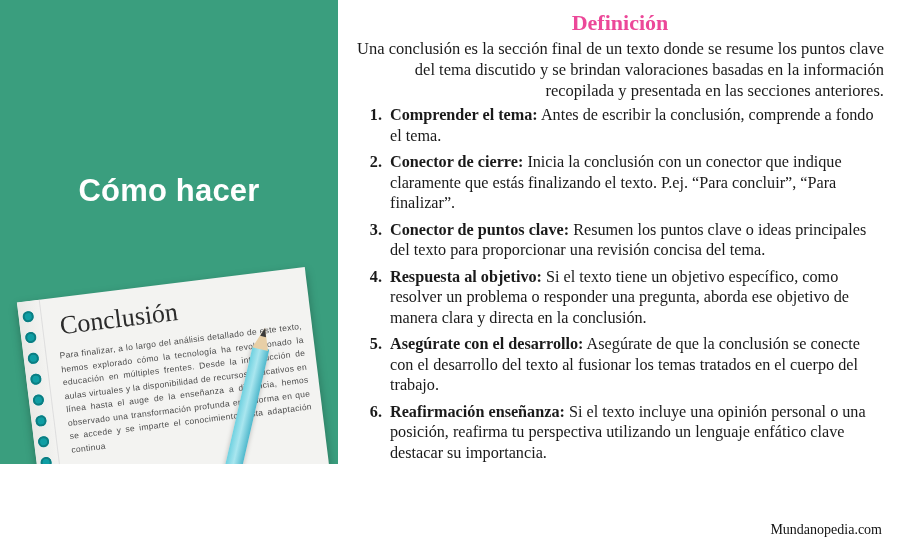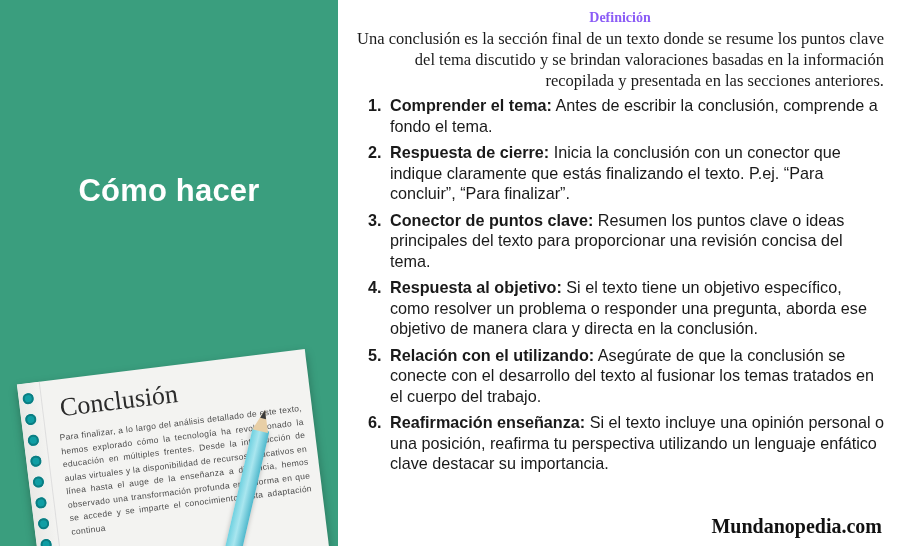--- a/index.html
+++ b/index.html
@@ -18,21 +18,21 @@
     width: 900px;
     height: 546px;
     display: flex;
     background: #ffffff;
   }
 
   
   .left-panel {
     position: relative;
     width: 338px;
-    height: 546px;
+    height: 464px;
     background: #3a9e7e;
     overflow: hidden;
     flex: 0 0 338px;
   }
   .left-panel .title-block {
     position: absolute;
     top: 170px;
     left: 0;
     width: 338px;
     text-align: center;
@@ -151,58 +151,58 @@
   .content {
     flex: 1 1 auto;
     padding: 8px 16px 6px 18px;
     box-sizing: border-box;
     position: relative;
   }
   h2.section-title {
     margin: 2px 0 2px 0;
     text-align: center;
     font-family: "Liberation Serif", serif;
-    font-size: 14px;
-    font-weight: bold;
-    color: #8b5cf6;
+    font-size: 22px;
+    font-weight: bold;
+    color: #ec4899;
   }
   .definition {
     margin: 0 0 4px 0;
     text-align: right;
     font-family: "Liberation Serif", serif;
     font-size: 16.5px;
     line-height: 21px;
     color: #1a1a1a;
   }
   ol.steps {
     margin: 2px 0 0 0;
     padding-left: 30px;
     list-style: decimal;
-    font-family: Liberation Sans, sans-serif;
+    font-family: Liberation Serif, serif;
     font-size: 16.2px;
     line-height: 20.5px;
     color: #1a1a1a;
   }
   ol.steps li {
     margin-bottom: 6px;
     padding-left: 4px;
   }
   ol.steps li::marker {
     font-weight: bold;
   }
   .step-label {
     font-weight: bold;
   }
   .brand {
     position: absolute;
     right: 18px;
     bottom: 8px;
     font-family: "Liberation Serif", serif;
-    font-weight: bold;
-    font-size: 20px;
+    font-weight: normal;
+    font-size: 14px;
     color: #111111;
     margin-top: 18px;
   }
 </style>
 </head>
 <body>
 
 <div class="page">
 
   <div class="left-panel">
@@ -236,30 +236,30 @@
   <div class="content">
     <h2 class="section-title">Definición</h2>
     <p class="definition">Una conclusión es la sección final de un texto donde se resume los puntos clave del tema discutido y se brindan valoraciones basadas en la información recopilada y presentada en las secciones anteriores.</p>
 
 
     <ol class="steps">
       <li>
         <span class="step-label">Comprender el tema:</span><span> Antes de escribir la conclusión, comprende a fondo el tema.</span>
       </li>
       <li>
-        <span class="step-label">Respuesta de cierre:</span><span> Inicia la conclusión con un conector que indique claramente que estás finalizando el texto. P.ej. “Para concluir”, “Para finalizar”.</span>
+        <span class="step-label">Conector de cierre:</span><span> Inicia la conclusión con un conector que indique claramente que estás finalizando el texto. P.ej. “Para concluir”, “Para finalizar”.</span>
       </li>
       <li>
         <span class="step-label">Conector de puntos clave:</span><span> Resumen los puntos clave o ideas principales del texto para proporcionar una revisión concisa del tema.</span>
       </li>
       <li>
         <span class="step-label">Respuesta al objetivo:</span><span> Si el texto tiene un objetivo específico, como resolver un problema o responder una pregunta, aborda ese objetivo de manera clara y directa en la conclusión.</span>
       </li>
       <li>
-        <span class="step-label">Relación con el utilizando:</span><span> Asegúrate de que la conclusión se conecte con el desarrollo del texto al fusionar los temas tratados en el cuerpo del trabajo.</span>
+        <span class="step-label">Asegúrate con el desarrollo:</span><span> Asegúrate de que la conclusión se conecte con el desarrollo del texto al fusionar los temas tratados en el cuerpo del trabajo.</span>
       </li>
       <li>
         <span class="step-label">Reafirmación enseñanza:</span><span> Si el texto incluye una opinión personal o una posición, reafirma tu perspectiva utilizando un lenguaje enfático clave destacar su importancia.</span>
       </li>
     </ol>
 
     <div class="brand">Mundanopedia.com</div>
   </div>
 
 </div>

